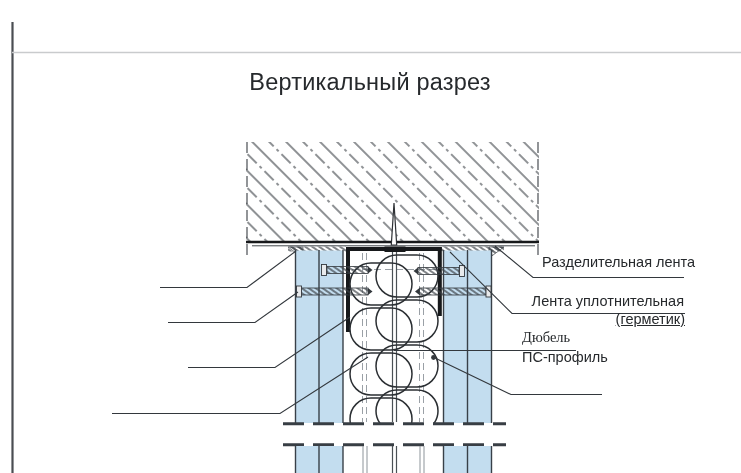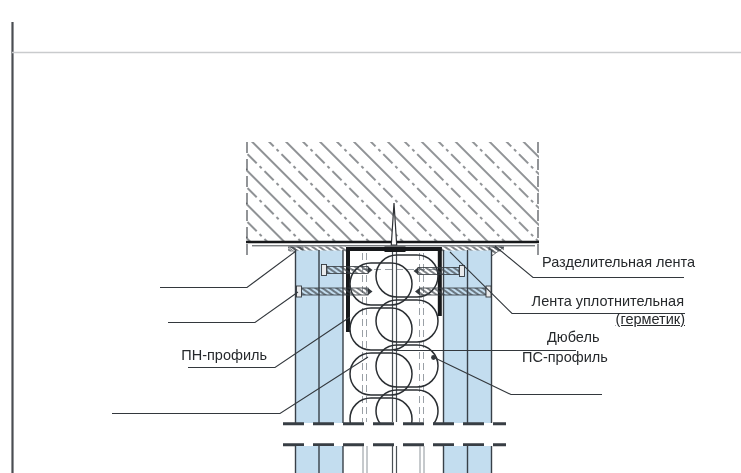--- a/index.html
+++ b/index.html
@@ -158,21 +158,21 @@
       <polyline points="188,367.5 275,367.5 350,317"></polyline>
       <polyline points="112,413.5 280,413.5 368,357"></polyline>
       <polyline points="684,277.5 533,277.5 495,246"></polyline>
       <polyline points="685,313.5 512,313.5 450,252"></polyline>
       <polyline points="576,350.5 394,350.5"></polyline>
       <polyline points="602,394.5 511,394.5 434,357.5"></polyline>
       <circle cx="433.5" cy="357.5" r="2.4" fill="var(--leader,#33383d)" stroke="none"></circle>
     </g>
   </svg>
 
+  <div class="title">Вертикальный разрез</div>
 
-  <div class="lbl ra" style="left:117px;top:348px;width:150px;">ПН-профиль</div>
   <div class="lbl ra" style="left:484px;top:294px;width:200px;">Лента уплотнительная</div>
   <div class="lbl" style="left:542px;top:255px;">Разделительная лента</div>
   <div class="lbl ra" style="left:485px;top:312px;width:200px;text-decoration:underline;">(герметик)</div>
-  <div class="lbl" style="left:547px;top:330px;">Дюбель</div>
+  <div class="lbl" style="left:522px;top:330px;font-family:Liberation Serif, serif;">Дюбель</div>
   <div class="lbl" style="left:522px;top:350px;">ПС-профиль</div>
 
 </div>
 
 </body></html>

